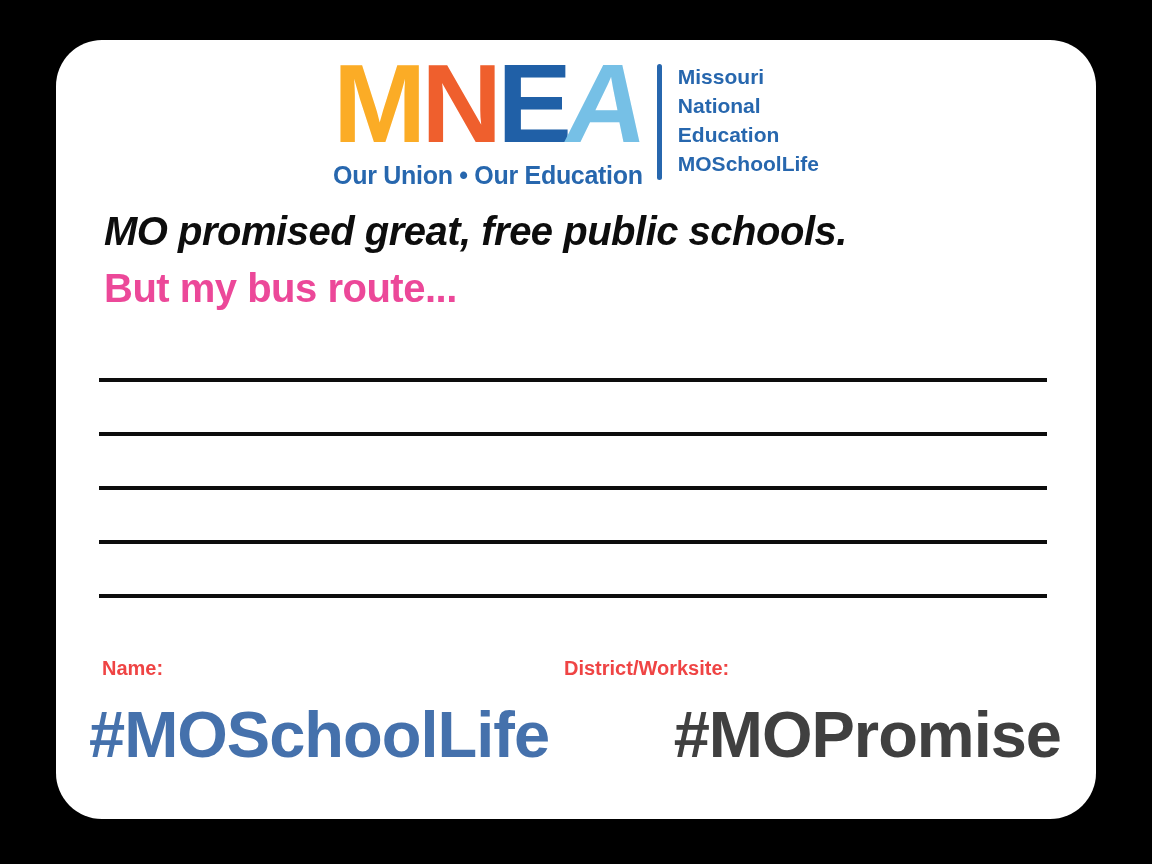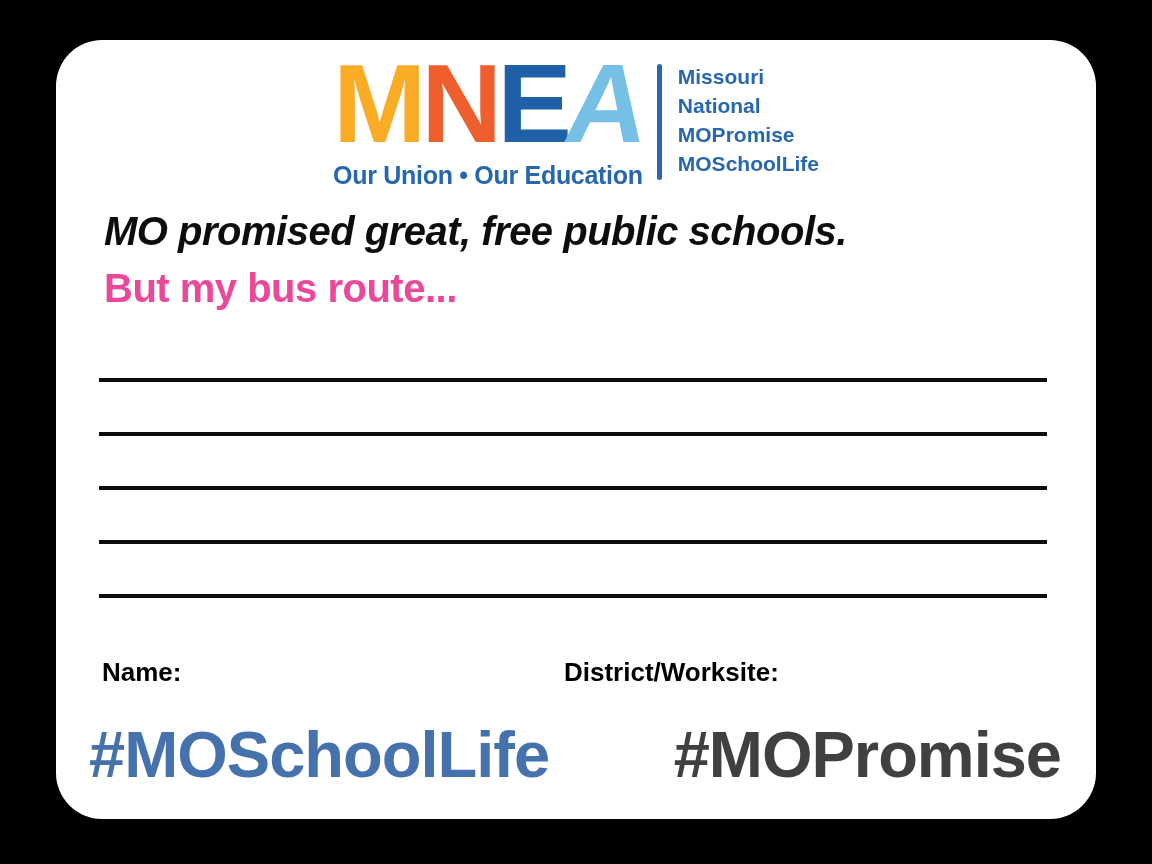--- a/index.html
+++ b/index.html
@@ -82,32 +82,32 @@
   .wline {
     border-top: 4px solid #0d0d0d;
     height: 0;
     margin-bottom: 50px;
   }
 
   
   .fields { position: absolute; top: 617px; left: 0; right: 0; height: 36px; }
   .field-label {
     position: absolute;
-    font-size: 26px;
+    font-size: 20px;
     font-weight: 700;
-    color: #000000;
+    color: #ef4444;
     white-space: nowrap;
   }
   .name-label { left: 46px; }
   .district-label { left: 508px; }
 
   
   .hashtags {
     position: absolute;
-    top: 682px; left: 33px; right: 35px;
+    top: 662px; left: 33px; right: 35px;
     display: flex;
     justify-content: space-between;
     align-items: flex-start;
   }
   .hashtag {
     font-size: 65px;
     font-weight: 700;
     letter-spacing: -1px;
     line-height: 1;
     color: #4571AC;
@@ -123,21 +123,21 @@
     <div class="logo-left">
       <div class="logo-letters">
         <span class="lM" style="color: rgb(251, 172, 38);">M</span><span class="lN" style="color: rgb(239, 95, 45);">N</span><span class="lE" style="color: rgb(32, 96, 167);">E</span><span class="lA" style="color: rgb(118, 192, 230);">A</span>
       </div>
       <div class="logo-tagline" style="color: rgb(39, 103, 174);">Our Union • Our Education</div>
     </div>
     <div class="logo-divider" style="background: rgb(39, 103, 174);"></div>
     <div class="logo-org" style="color: rgb(39, 103, 174);">
       <div>Missouri</div>
       <div>National</div>
-      <div>MOPromise</div>
+      <div>Education</div>
       <div>MOSchoolLife</div>
     </div>
   </div>
 
   <div class="prompt">
     <div class="headline" style="color: rgb(13, 13, 13);">MO promised great, free public schools.</div>
     <div class="subline" style="color: #ec4899;">But my bus route...</div>
   </div>
 
   <div class="write-lines">

